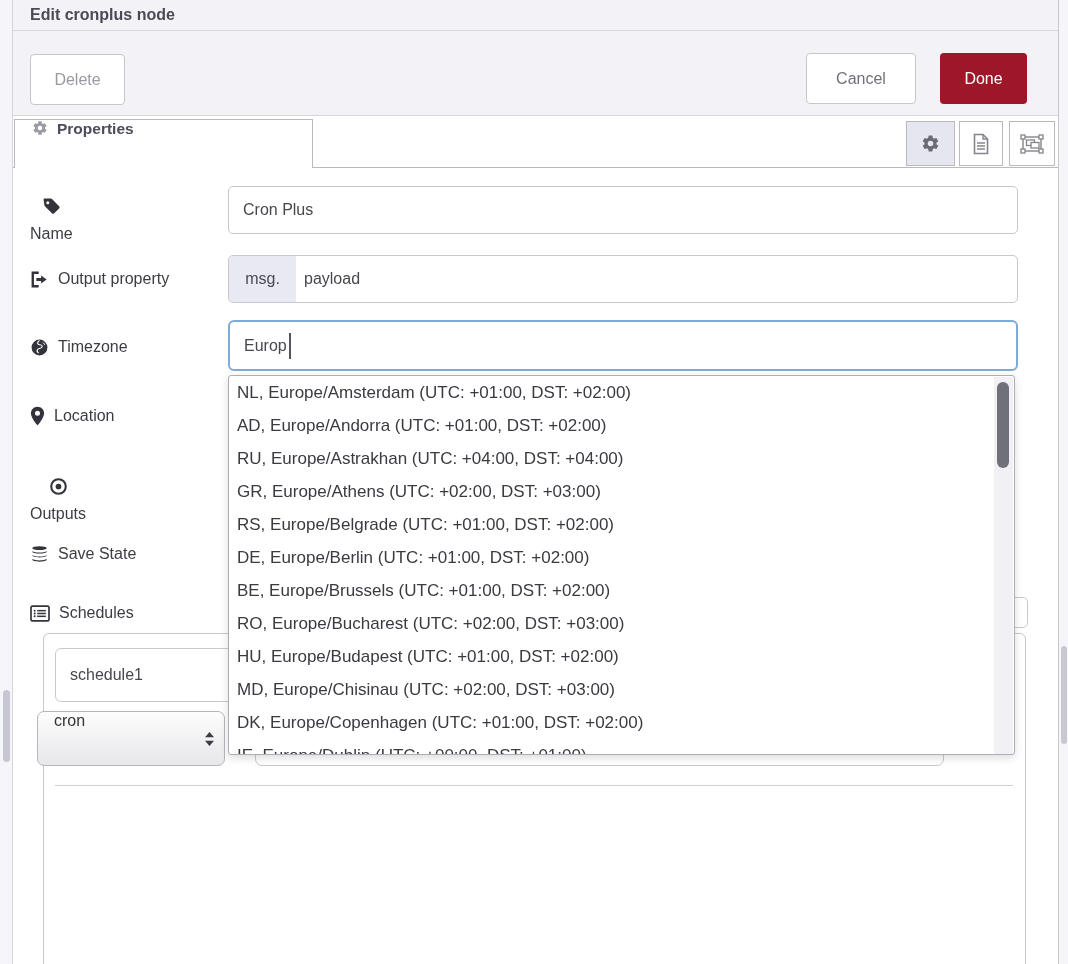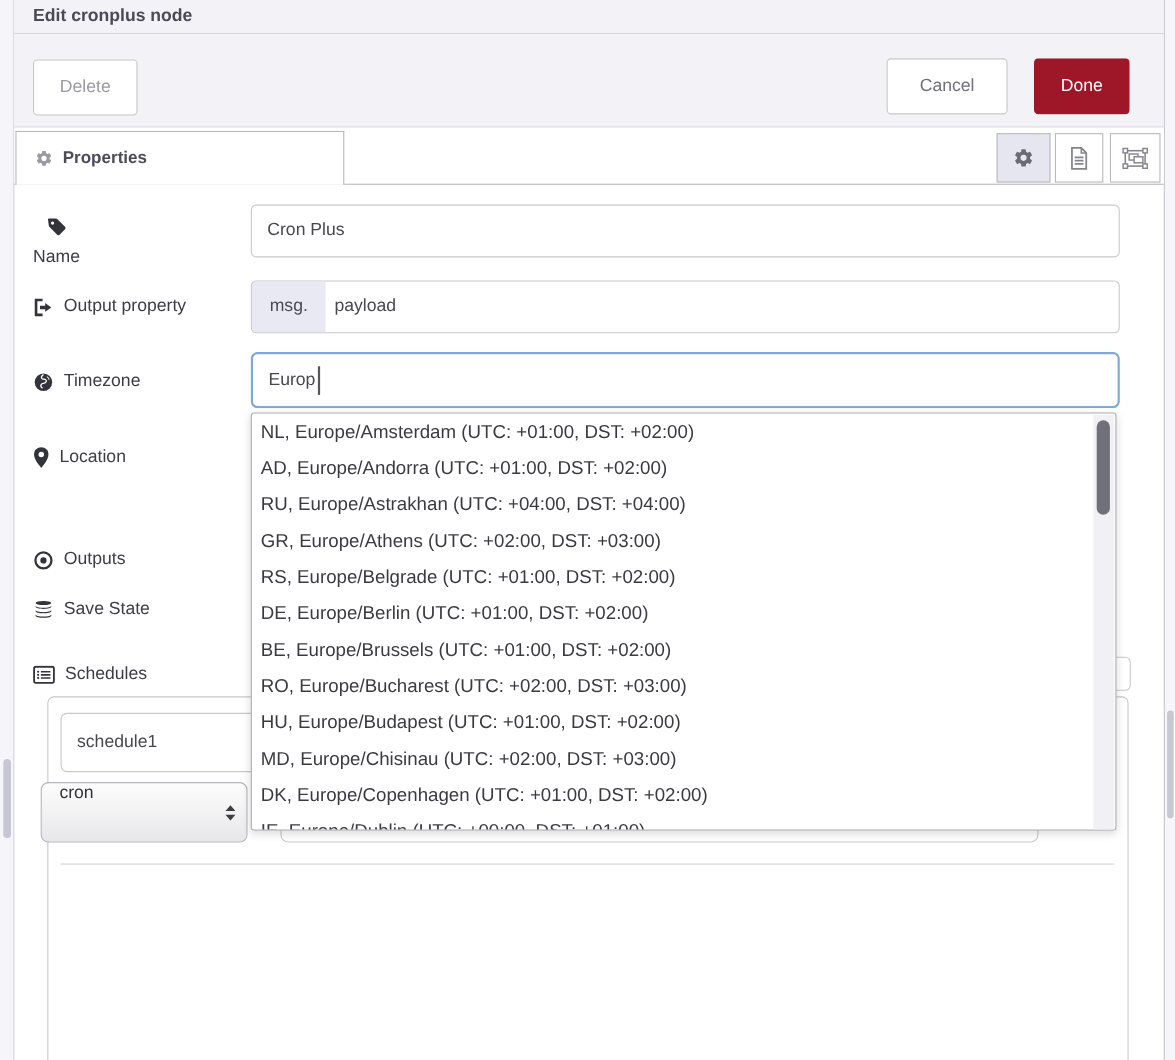--- a/index.html
+++ b/index.html
@@ -17,21 +17,21 @@
   .tray-header { position:absolute; left:13px; top:0; width:1045px; height:31px; background:#f2f2f7; border-bottom:1px solid #d6d6de; }
   .tray-title { position:absolute; left:17px; top:6px; font-size:16px; font-weight:bold; color:#4a4a54; }
   .tray-toolbar { position:absolute; left:13px; top:31px; width:1045px; height:85px; background:#f2f2f7; border-bottom:1px solid #d6d6de; }
   .btn { position:absolute; border-radius:4px; font-size:16px; text-align:center; cursor:pointer; }
   .btn-delete { left:17px; top:23px; width:95px; height:51px; background:#fff; border:1px solid #c6c6cc; color:#9a9aa2; line-height:49px; }
   .btn-cancel { left:793px; top:22px; width:110px; height:51px; background:#fff; border:1px solid #c6c6cc; color:#70707a; line-height:49px; }
   .btn-done  { left:927px; top:22px; width:87px; height:51px; border:1px solid transparent; color:#fff; line-height:49px; }
 
   
   .tab-row { position:absolute; left:13px; top:116px; width:1045px; height:52px; background:#fff; border-bottom:1px solid #b9b9bf; }
-  .tab-properties { position:absolute; left:1px; top:3px; width:299px; height:49px; background:#fff; border:1px solid #b9b9bf; border-bottom:none; display:flex; align-items:center; padding-left:17px; gap:9px; z-index:2; }
+  .tab-properties { position:absolute; left:1px; top:3px; width:299px; height:49px; background:#fff; border:1px solid #b9b9bf; border-bottom:none; display:flex; padding-left:17px; gap:9px; z-index:2; }
   .tab-properties span.lbl { font-size:15.5px; font-weight:bold; color:#4c4c5a; }
   .icon-btn { position:absolute; top:5px; height:45px; background:#fff; border:1px solid #b9b9bf; display:flex; align-items:center; justify-content:center; cursor:pointer; }
   .icon-btn.active { background:#e6e6f1; }
   .ib-gear { left:893px; width:49px; }
   .ib-doc  { left:946px; width:44px; }
   .ib-grp  { left:996px; width:46px; }
 
   
   .frm-label { position:absolute; left:30px; height:26px; display:flex; align-items:center; gap:9px; font-size:16px; color:#3c3c44; }
   .frm-label svg { flex:0 0 auto; }
@@ -156,21 +156,21 @@
   </div>
   <div class="frm-label" style="top:403px;">
     <span>
       <svg width="15" height="20" viewBox="0 0 24 32">
           <path d="M12 1C6 1 1.5 5.5 1.5 11.5 1.5 19.5 12 31 12 31s10.5-11.5 10.5-19.5C22.5 5.5 18 1 12 1z" fill="#33333b"></path>
           <circle cx="12" cy="11.5" r="4" fill="#fff"></circle>
         </svg>
     </span>
     <span>Location</span>
   </div>
-  <div class="frm-label" style="top:496px;">
+  <div class="frm-label" style="top:477px;flex-direction:column;">
     <span>
       <svg width="19" height="19" viewBox="0 0 24 24">
           <circle cx="12" cy="12" r="9.2" fill="none" stroke="#33333b" stroke-width="2.6"></circle>
           <circle cx="12" cy="12" r="3.6" fill="#33333b"></circle>
         </svg>
     </span>
     <span>Outputs</span>
   </div>
   <div class="frm-label" style="top:541px;">
     <span>

